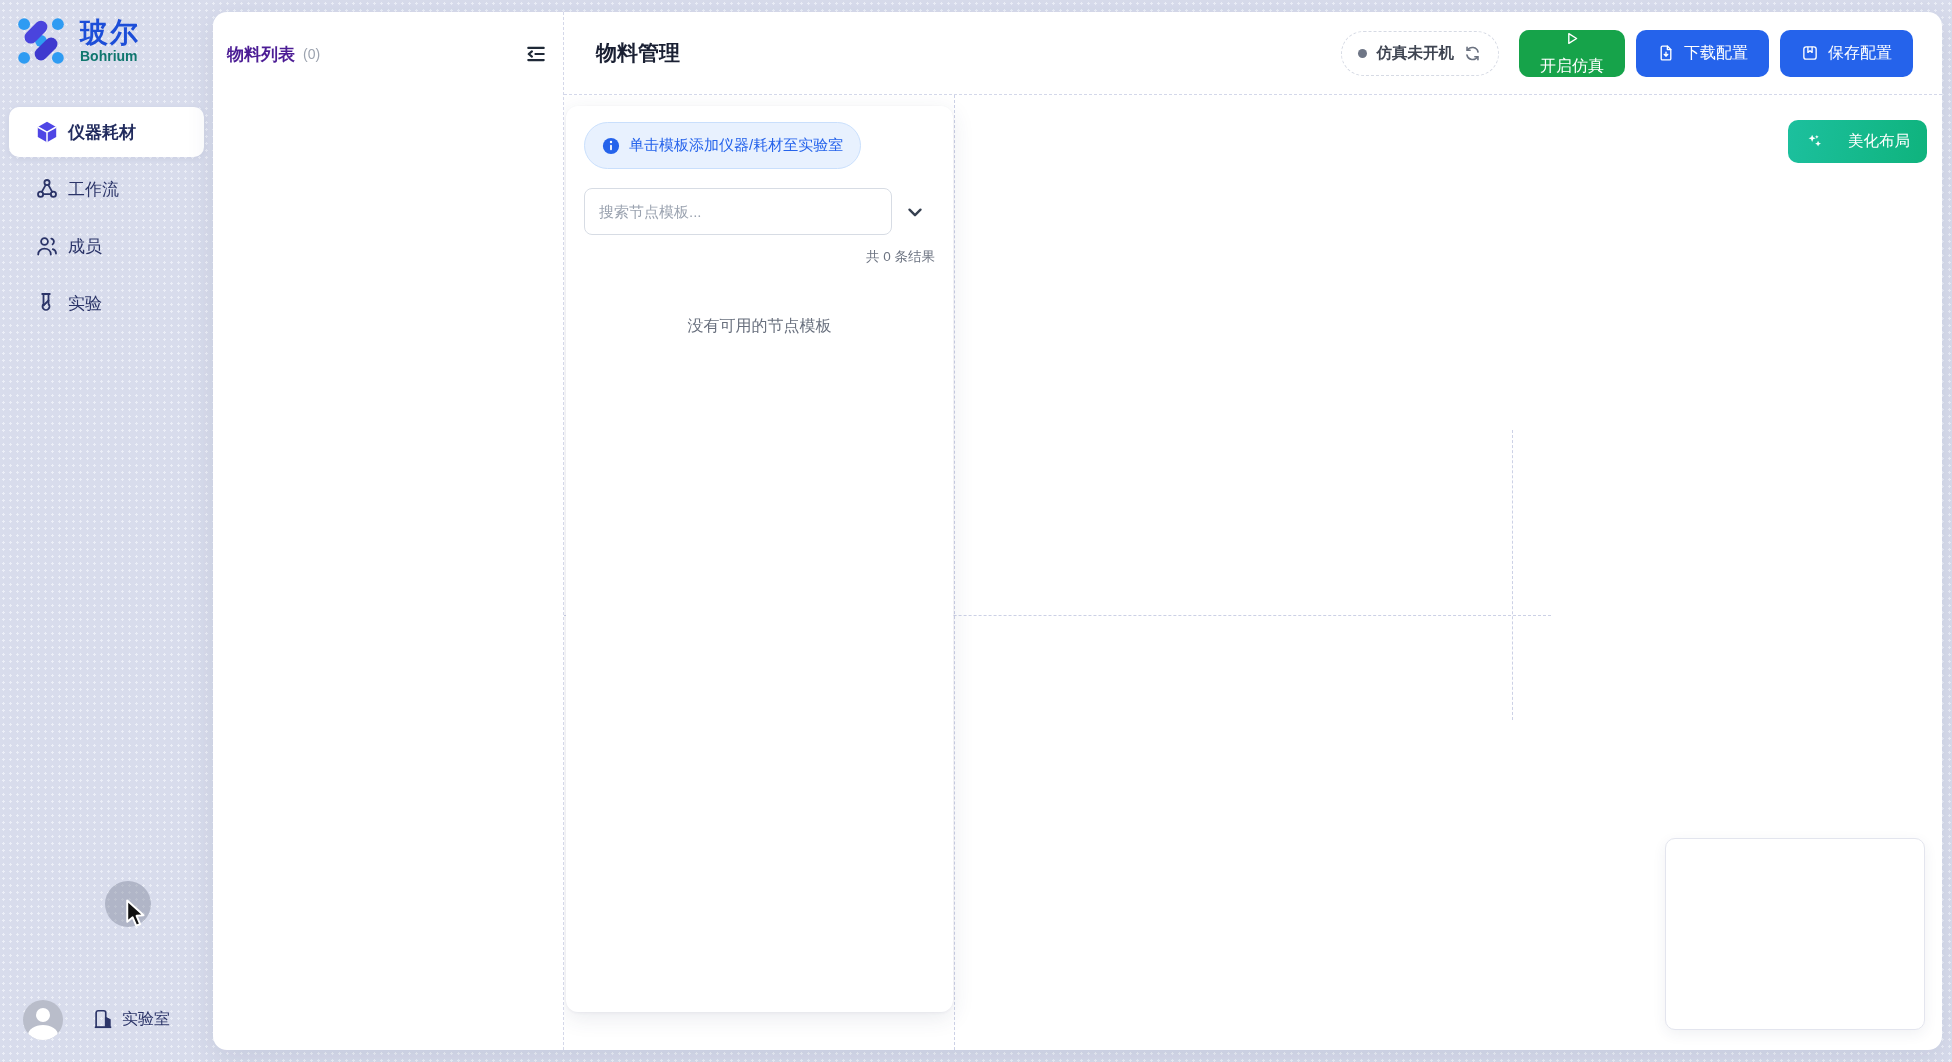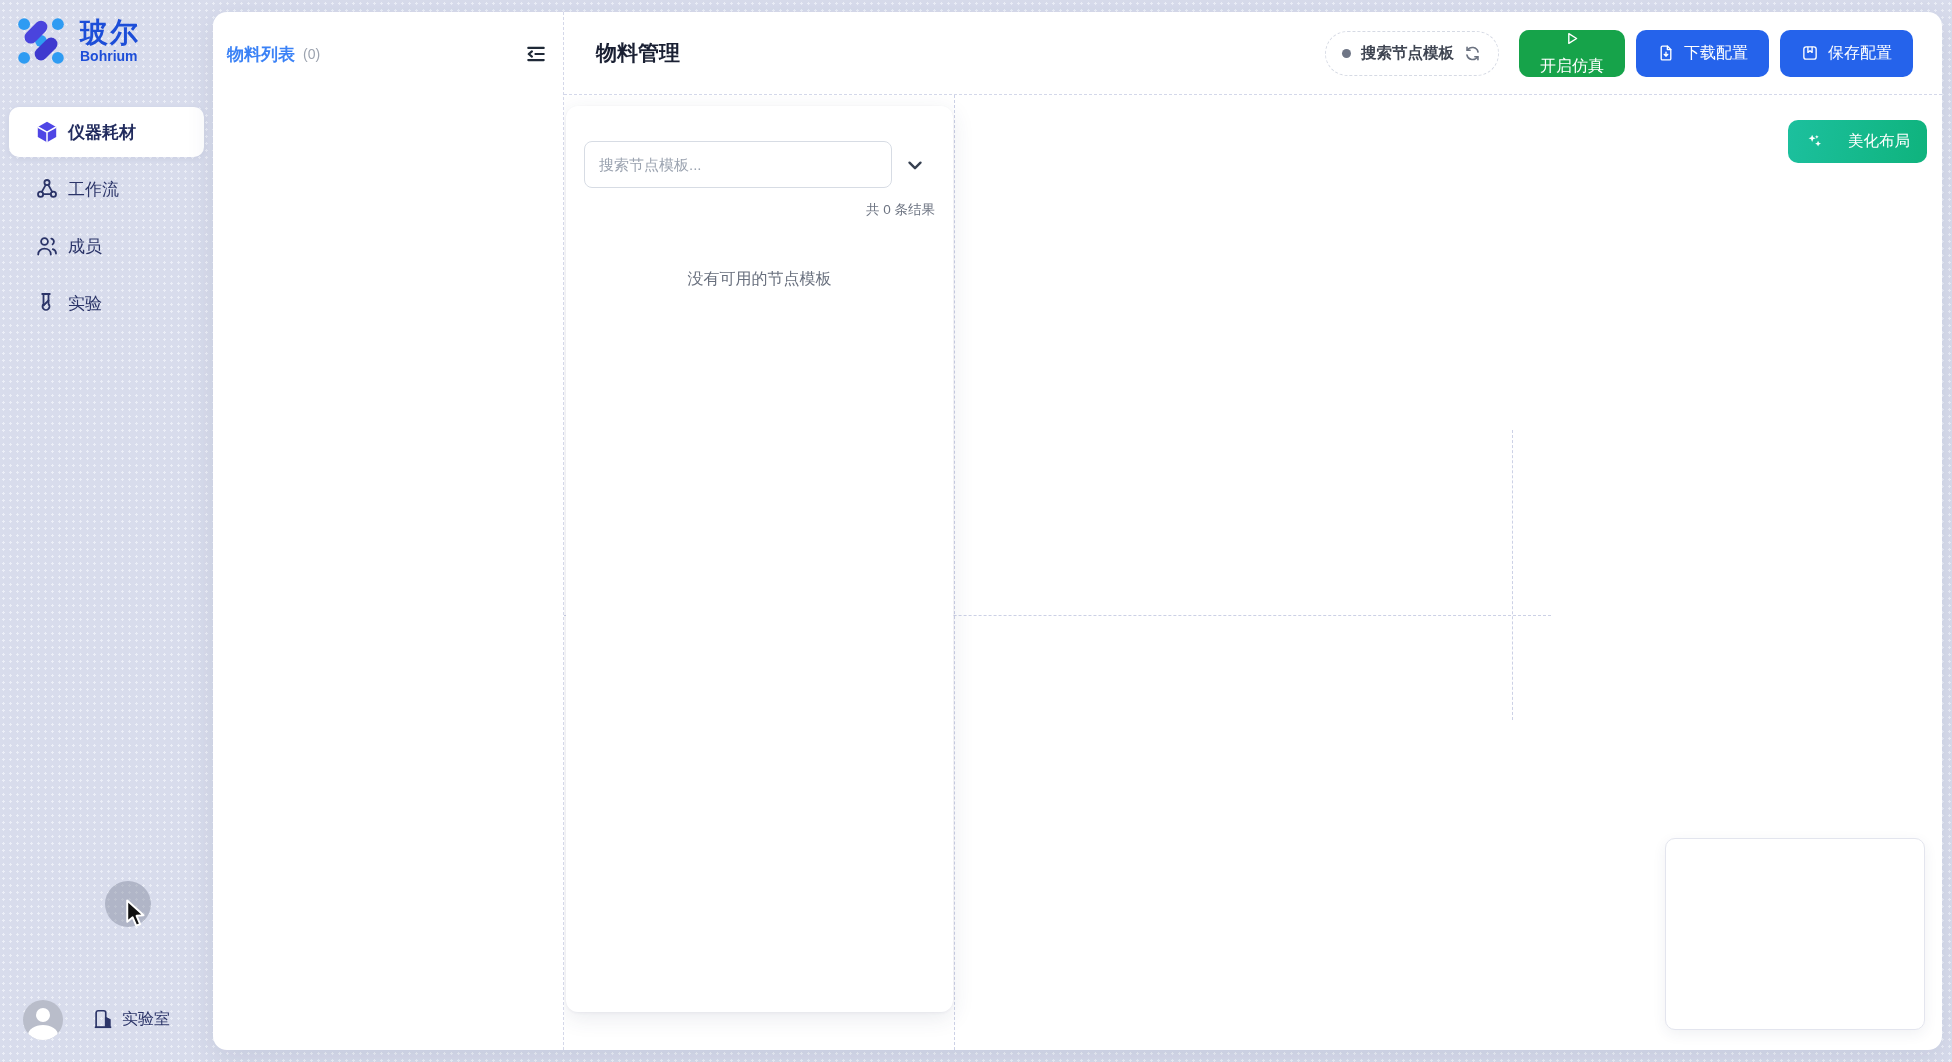--- a/index.html
+++ b/index.html
@@ -10,21 +10,21 @@
     background-color:#d8dcec;
     background-image:radial-gradient(#ebeef7 1.1px, transparent 1.1px);
     background-size:7px 7px;
     color:#2b3468;
   }
   
   .sidebar { position:absolute; left:0; top:0; width:213px; height:1062px; }
   .logo-row { position:absolute; left:14px; top:14px; display:flex; align-items:center; gap:12px; }
   .logo-mark { width:54px; height:54px; display:block; }
   .brand-name { font-size:28px; font-weight:bold; color:#1d4ed8; letter-spacing:2px; line-height:1.05; }
-  .brand-sub { font-size:14px; font-weight:bold; color:#1d4ed8; }
+  .brand-sub { font-size:14px; font-weight:bold; color:#0f766e; }
   .nav { position:absolute; left:9px; right:9px; top:107px; }
   .nav-item { height:50px; margin-bottom:7px; display:flex; align-items:center; gap:9px;
     padding-left:26px; border-radius:10px; cursor:pointer; }
   .nav-item .nav-label { font-size:17px; color:#2b3468; font-weight:400; }
   .nav-item.active { background:#fff; box-shadow:0 2px 6px rgba(50,60,110,.08); }
   .nav-item.active .nav-label { font-weight:bold; color:#222c5e; }
   .nav-icon { width:24px; height:24px; flex:0 0 24px; }
   .side-footer { position:absolute; left:0; bottom:0; width:213px; height:62px; }
   .avatar { position:absolute; left:23px; top:0px; width:40px; height:40px; border-radius:50%;
     background:#b9bdca; overflow:hidden; }
@@ -36,21 +36,21 @@
   .lab-label { font-size:16px; color:#2b3468; font-weight:500; }
   
   .cursor-halo { position:absolute; left:105px; top:881px; width:46px; height:46px; border-radius:50%;
     background:rgba(110,118,140,.38); z-index:60; }
   .cursor-arrow { position:absolute; left:124px; top:899px; z-index:61; }
   
   .card { position:absolute; left:213px; top:12px; width:1729px; height:1038px; background:#fff;
     border-radius:14px; box-shadow:0 8px 28px rgba(40,50,90,.10); display:flex; overflow:hidden; }
   .list-panel { width:350px; flex:0 0 350px; position:relative; }
   .list-header { display:flex; align-items:center; padding:30px 15px 0 14px; }
-  .list-title { font-size:17px; font-weight:bold; color:#3b82f6; }
+  .list-title { font-size:17px; font-weight:bold; color:#4c1d95; }
   .list-count { font-size:14px; color:#9ca3af; margin-left:8px; }
   .collapse-btn { margin-left:auto; width:24px; height:24px; cursor:pointer; display:flex;
     align-items:center; justify-content:center; }
   .right-area { flex:1; border-left:1px dashed #d4d8ea; display:flex; flex-direction:column; }
   
   .topbar { height:83px; flex:0 0 83px; display:flex; align-items:center; padding:0 29px 0 32px;
     border-bottom:1px dashed #d4d8ea; }
   .page-title { font-size:21px; font-weight:bold; color:#1a2033; }
   .topbar-right { margin-left:auto; display:flex; align-items:center; gap:11px; }
   .status-chip { height:45px; display:flex; align-items:center; gap:10px; padding:0 16px;
@@ -172,21 +172,21 @@
     </div>
   </section>
 
   <div class="right-area">
 
     <header class="topbar">
       <h1 class="page-title">物料管理</h1>
       <div class="topbar-right">
         <div class="status-chip">
           <span class="status-dot"></span>
-          <span class="status-label">搜索节点模板</span>
+          <span class="status-label">仿真未开机</span>
           <span class="refresh-btn">
             <svg width="17" height="17" viewBox="0 0 20 20" fill="none" stroke="#6b7280" stroke-width="1.9" stroke-linecap="round">
               <path d="M16.5 8.2A6.8 6.8 0 0 0 4.1 6.1"></path>
               <path d="M3.5 11.8a6.8 6.8 0 0 0 12.4 2.1"></path>
               <path d="M3.6 2.6v3.6h3.6M16.4 17.4v-3.6h-3.6"></path>
             </svg>
           </span>
         </div>
         <button class="btn btn-green">
           <svg width="18" height="18" viewBox="0 0 24 24" fill="none" stroke="#fff" stroke-width="2" stroke-linejoin="round">
@@ -211,20 +211,28 @@
         </button>
       </div>
     </header>
 
     <div class="canvas">
       <div class="guide v" style="left:390px; top:0; height:955px;"></div>
       <div class="guide v" style="left:948px; top:335px; height:290px;"></div>
       <div class="guide h" style="top:520px; left:0; width:987px;"></div>
 
       <div class="tmpl-panel">
+        <div class="banner">
+          <svg width="18" height="18" viewBox="0 0 20 20">
+            <circle cx="10" cy="10" r="9" fill="#2563eb"></circle>
+            <rect x="9" y="8.6" width="2" height="6" rx="1" fill="#fff"></rect>
+            <circle cx="10" cy="5.6" r="1.3" fill="#fff"></circle>
+          </svg>
+          <span>单击模板添加仪器/耗材至实验室</span>
+        </div>
         <div class="search-row">
           <input class="search-input" type="text" placeholder="搜索节点模板..." style="">
           <span class="chevron-btn">
             <svg width="22" height="22" viewBox="0 0 24 24" fill="none" stroke="#374151" stroke-width="2.6" stroke-linecap="round" stroke-linejoin="round">
               <path d="M6 9.5l6 6 6-6"></path>
             </svg>
           </span>
         </div>
         <div class="result-count">共 0 条结果</div>
         <div class="empty-text">没有可用的节点模板</div>

